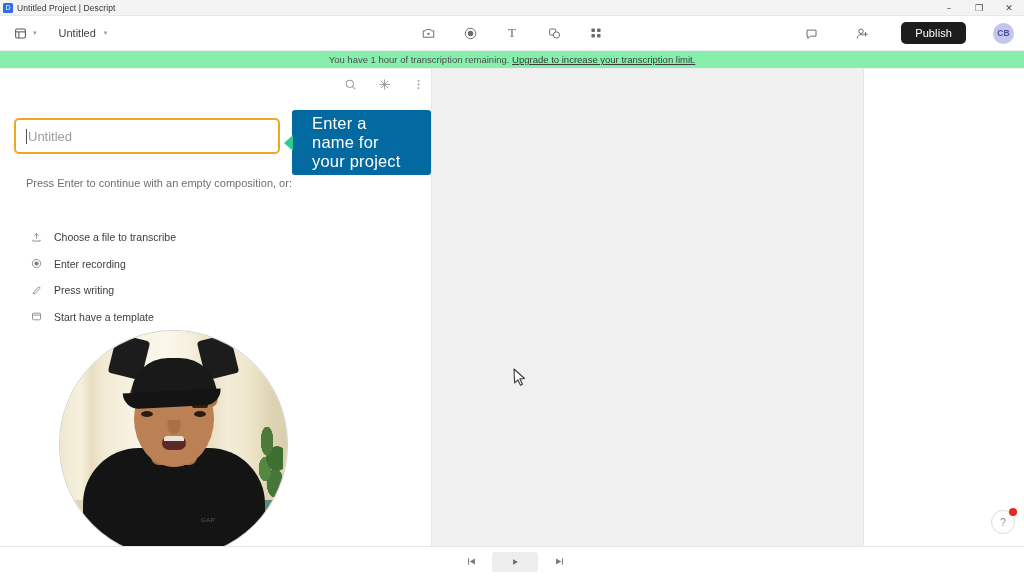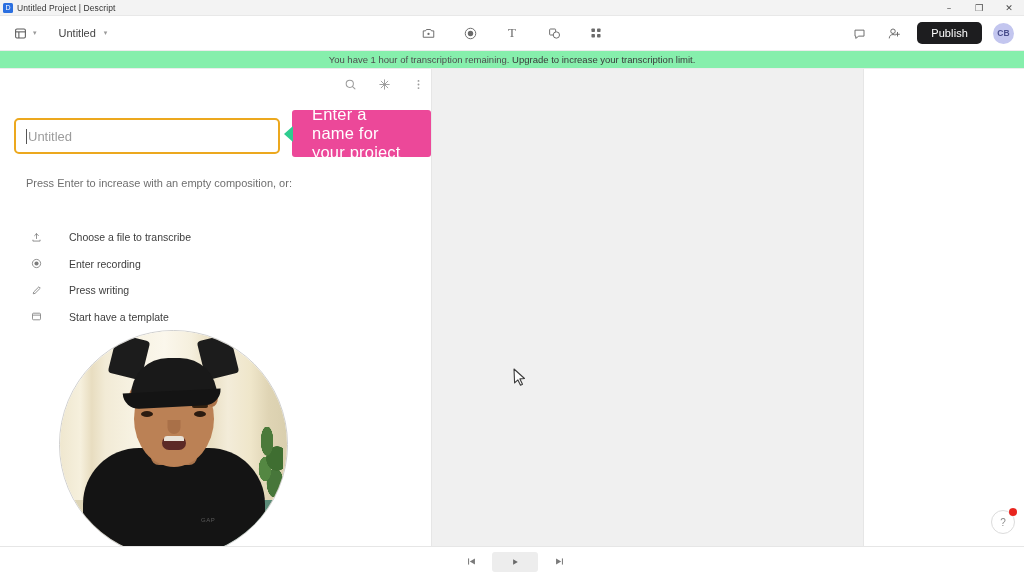--- a/index.html
+++ b/index.html
@@ -48,42 +48,42 @@
   }
   .hdr-center {
     position: absolute; left: 50%; transform: translateX(-50%);
     display: flex; align-items: center; gap: 18px;
   }
   .tool-btn {
     width: 24px; height: 24px; display: flex; align-items: center; justify-content: center;
     border-radius: 4px; cursor: pointer; color: #6b6b6b;
   }
   .hdr-right {
-    margin-left: auto; display: flex; align-items: center; gap: 11px; padding-right: 10px;
+    margin-left: auto; display: flex; align-items: center; gap: 27px; padding-right: 10px;
   }
   .publish-btn {
     background: #1d1d1f; color: #fff; font-size: 11px;
     padding: 5px 14px; border-radius: 5px; cursor: pointer; font-weight: 500;
     letter-spacing: .1px;
   }
   .avatar {
     width: 21px; height: 21px; border-radius: 50%;
     background: #c3c6ef; color: #4a4e8c;
     font-size: 8.5px; font-weight: bold;
     display: flex; align-items: center; justify-content: center; cursor: pointer;
   }
 
   
   .banner {
     position: absolute; top: 51px; left: 0; width: 1024px; height: 18px;
     background: #86efac; border-bottom: 1px solid #ececec;
     display: flex; align-items: center; justify-content: center;
     font-size: 9.5px; color: #4e4e4e;
   }
-  .banner a { color: #3a3a3a; cursor: pointer; }
+  .banner a { color: #3a3a3a; text-decoration: underline; cursor: pointer; }
 
   
   .body-area {
     position: absolute; top: 69px; left: 0; width: 1024px; height: 507px;
     background: #fff;
   }
   .left-panel {
     position: absolute; top: 0; left: 0; width: 432px; height: 477px;
     background: #fff; border-right: 1px solid #e6e6e6;
   }
@@ -129,39 +129,39 @@
   }
   .caret {
     width: 1px; height: 15px; background: #555; margin-right: 1px;
     animation: blink 1.05s step-end infinite;
   }
   @keyframes blink { 50% { opacity: 0; } }
   .name-placeholder { font-size: 13px; color: #9c9c9c; }
 
   .callout {
     position: absolute; top: 41px; left: 292px;
-    height: 47px; background: #ec4899; border-radius: 3px;
+    height: 65px; background: #0369a1; border-radius: 3px;
     display: flex; align-items: center; padding: 0 20px;
     color: #fff; font-size: 16.5px; letter-spacing: .2px;
   }
   .callout-arrow {
     position: absolute; left: -8px; top: 50%; transform: translateY(-50%);
     width: 0; height: 0;
     border-top: 8px solid transparent;
     border-bottom: 8px solid transparent;
     border-right: 9px solid #2ecc8f;
   }
 
   .hint-text {
     position: absolute; top: 108px; left: 26px;
     font-size: 11px; color: #6f6f6f;
   }
   .options { position: absolute; top: 155px; left: 30px; }
   .opt-row {
-    display: flex; align-items: center; height: 26.5px; cursor: pointer; gap: 26px;
+    display: flex; align-items: center; height: 26.5px; cursor: pointer; gap: 11px;
   }
   .opt-icon {
     width: 13px; display: flex; align-items: center; justify-content: center;
     color: #7c7c7c;
   }
   .opt-label { font-size: 10.5px; color: #3d3d3d; }
 
   .webcam {
     position: absolute; top: 261px; left: 59px;
     width: 229px; height: 229px; border-radius: 50%;
@@ -380,21 +380,21 @@
           <span class="caret"></span>
           <span class="name-placeholder">Untitled</span>
         </div>
       </div>
 
       <div class="callout">
         <span class="callout-arrow"></span>
         <span>Enter a name for your project</span>
       </div>
 
-      <div class="hint-text">Press Enter to increase with an empty composition, or:</div>
+      <div class="hint-text">Press Enter to continue with an empty composition, or:</div>
 
       <div class="options">
         <div class="opt-row">
           <span class="opt-icon">
             <svg width="11" height="11" viewBox="0 0 16 16" fill="none" stroke="#7c7c7c" stroke-width="1.2" stroke-linecap="round">
               <path d="M8 2.5v7"></path>
                 <path d="M5.3 5.2L8 2.5l2.7 2.7"></path>
                 <path d="M2.8 11.8v1.4h10.4v-1.4"></path>
             </svg>
           </span>

